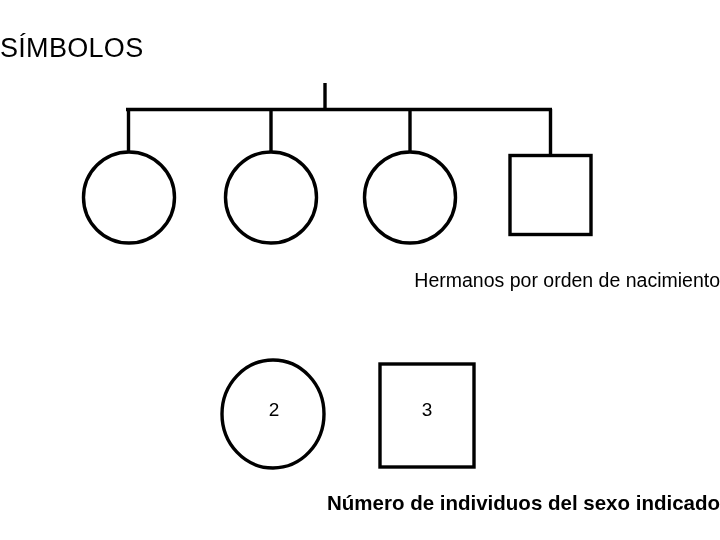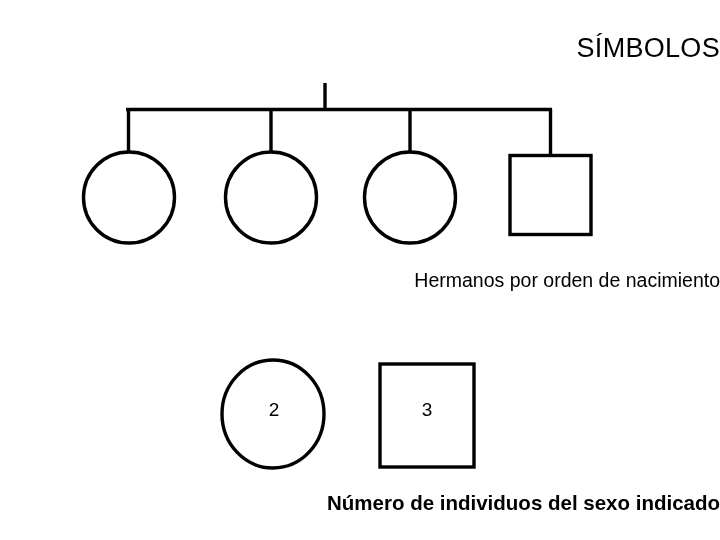--- a/index.html
+++ b/index.html
@@ -23,21 +23,21 @@
     height: 540px;
     background: #ffffff;
   }
 
   
   .title {
     position: absolute;
     left: 0;
     top: 32px;
     width: 720px;
-    text-align: right;
+    text-align: left;
     font-size: 27px;
     font-weight: normal;
     letter-spacing: 0.3px;
     line-height: 32px;
     white-space: nowrap;
   }
 
   
   .pedigree-svg {
     position: absolute;

